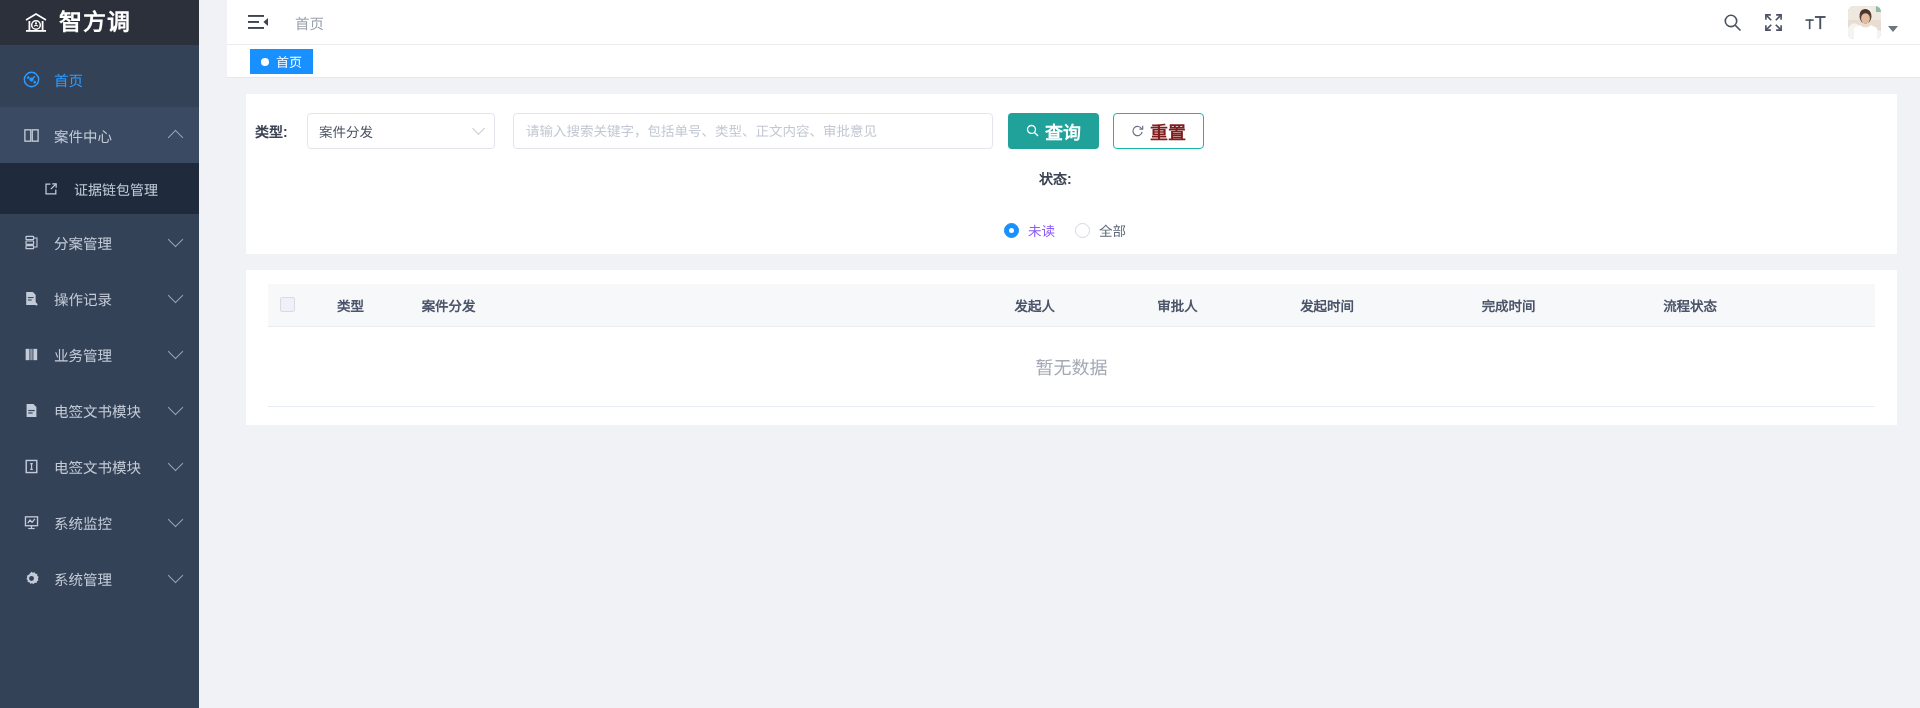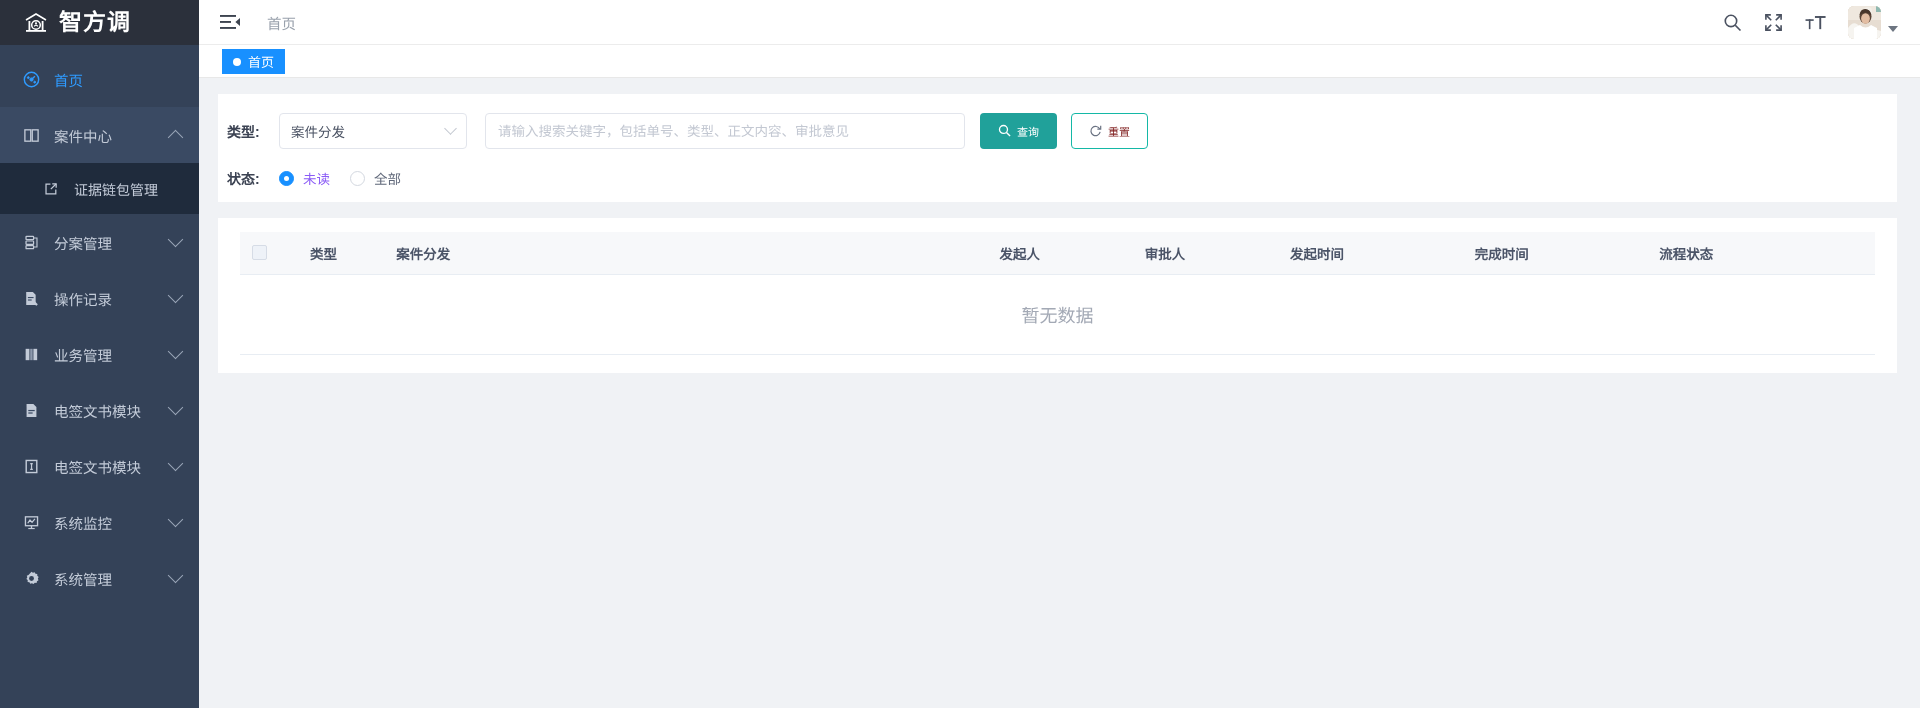--- a/index.html
+++ b/index.html
@@ -3,21 +3,21 @@
 <meta charset="utf-8">
 <title>智方调 - 首页</title>
 <style>
   * { box-sizing: border-box; margin: 0; padding: 0; }
   html, body {
     width: 1920px; height: 708px;
     font-family: "Liberation Sans", "DejaVu Sans", sans-serif;
     overflow: hidden;
     background: #f0f2f5;
   }
-  .app { display: flex; width: 1920px; height: 708px; }
+  .app { display: flex; width: 1920px; height: 708px; gap: 28px; }
 
   
   .sidebar {
     width: 199px; min-width: 199px; height: 708px;
     background: #344258;
     display: flex; flex-direction: column;
     overflow: hidden;
   }
   .logo-bar {
     height: 45px; min-height: 45px;
@@ -143,21 +143,21 @@
   .content {
     flex: 1; overflow: hidden;
     padding: 16px 23px 0 19px;
   }
   .panel {
     background: #ffffff;
     width: 100%;
   }
   .filter-panel { padding: 19px 22px 14px 9px; }
   .filter-row { display: flex; align-items: center; }
-  .filter-row + .filter-row { margin-top: 19px; }
+  .filter-row + .filter-row { margin-top: 19px; flex-direction: column; }
   .f-label {
     font-size: 14px; color: #3c4353; font-weight: bold;
     width: 52px; flex: 0 0 52px;
   }
   .select-box {
     width: 188px; height: 36px;
     border: 1px solid #e2e5ec; border-radius: 4px;
     display: flex; align-items: center;
     padding: 0 11px;
     font-size: 13.5px; color: #4a5263;
@@ -180,24 +180,25 @@
     font-size: 13.5px;
     color: #4a5263;
     outline: none;
     background: #fff;
     font-family: "Liberation Sans", "DejaVu Sans", sans-serif;
   }
   .search-input::placeholder { color: #c3c8d2; }
   .btn {
     height: 36px; border-radius: 4px;
     display: flex; align-items: center; justify-content: center;
-    gap: 6px; font-size: 11px; cursor: pointer;
+    gap: 6px; font-size: 18px; cursor: pointer;
     padding: 0 17px;
     border: 1px solid transparent;
     white-space: nowrap;
+    font-weight: bold;
   }
   .btn-primary { background: #20a19a; color: #ffffff; margin-left: 15px; }
   .btn-default {
     background: #ffffff; color: #7f1d1d;
     border: 1px solid #14b8a6; margin-left: 14px;
   }
   .radio-group { display: flex; align-items: center; gap: 20px; }
   .radio { display: flex; align-items: center; gap: 9px; cursor: pointer; }
   .radio .rdot {
     width: 15px; height: 15px; border-radius: 50%;

